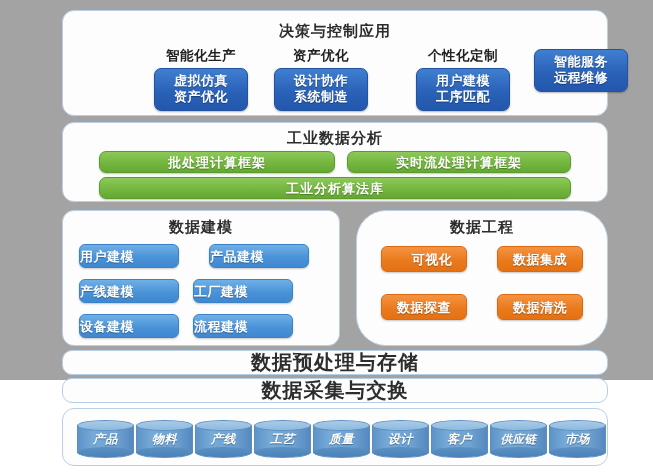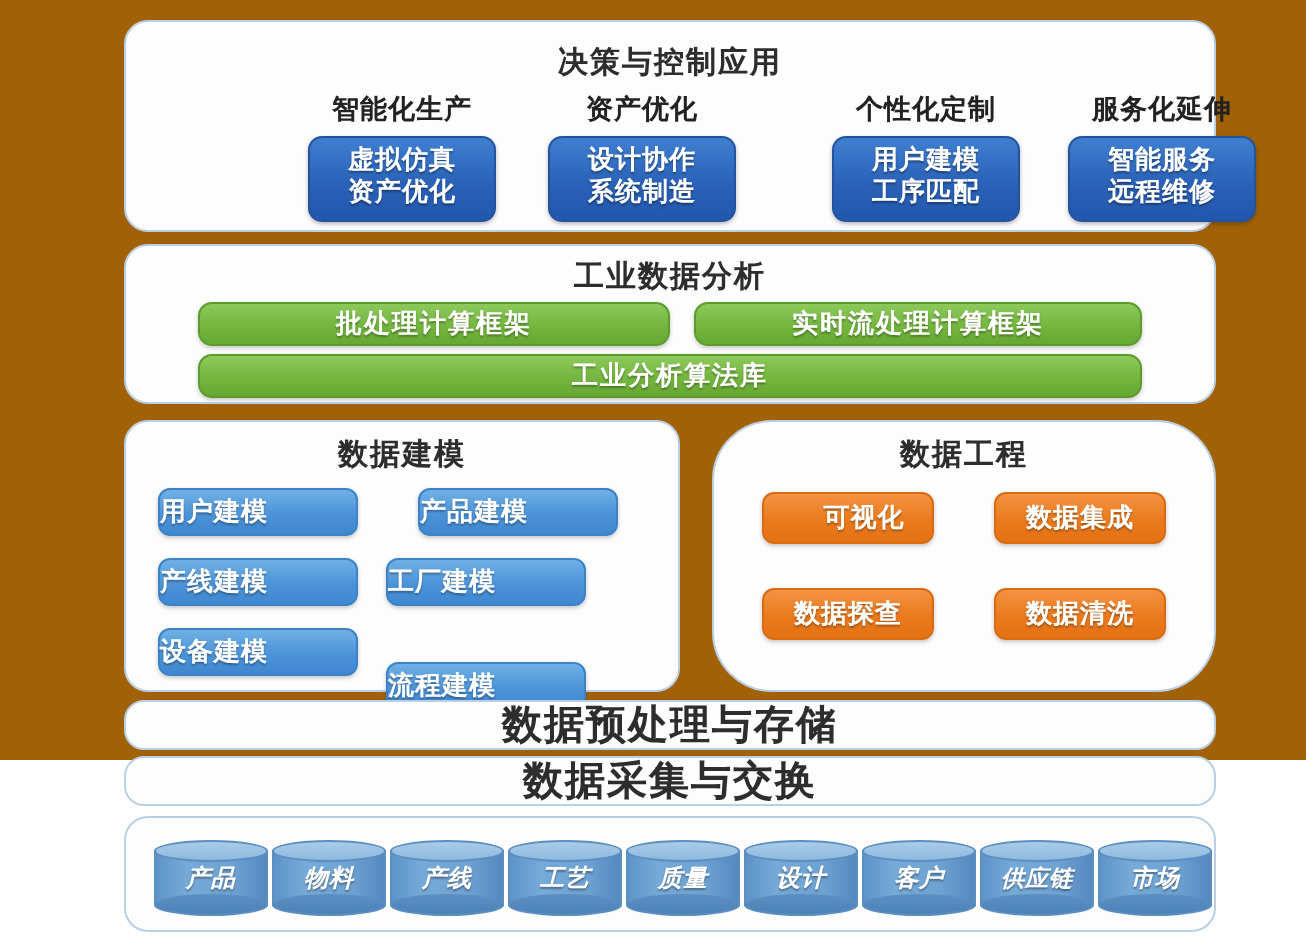--- a/index.html
+++ b/index.html
@@ -5,21 +5,21 @@
   html,body{margin:0;padding:0;}
   body{
     width:653px;height:474px;
     background:#ffffff;
     font-family:"DejaVu Sans","Liberation Sans",sans-serif;
     overflow:hidden;
     position:relative;
   }
   #stage{
     position:absolute;left:0;top:0;width:653px;height:380px;
-    background:#a16207;
+    background:#a3a3a3;
   }
 
   
   .panel{
     position:absolute;
     background:#fdfdfe;
     border:1px solid #b9cfe6;
     border-radius:12px;
     box-sizing:border-box;
   }
@@ -110,21 +110,21 @@
     text-align:left;
     line-height:23px;
     text-shadow:0 1px 1px rgba(0,0,0,.3);
     box-sizing:border-box;
   }
   #m-0{left:16px;top:33px;}
   #m-1{left:146px;top:33px;}
   #m-2{left:16px;top:68px;}
   #m-3{left:130px;top:68px;}
   #m-4{left:16px;top:103px;}
-  #m-5{left:130px;top:120px;}
+  #m-5{left:130px;top:103px;}
 
   
   #p-engineering{left:356px;top:210px;width:252px;height:136px;border-radius:30px;}
   #p-engineering .panel-title{position:absolute;left:0;right:0;top:9px;}
   .orange{
     position:absolute;
     width:86px;height:26px;
     border-radius:6px;
     background:linear-gradient(180deg,#f59342 0%,#ea7a1d 55%,#e47215 100%);
     border:1px solid #d96c12;
@@ -233,21 +233,20 @@
 
     <div class="app-col" id="app-2">
       <div class="cat">个性化定制</div>
       <div class="blue-deep">
         <span>用户建模</span><br>
         <span>工序匹配</span>
       </div>
     </div>
 
     <div class="app-col" id="app-3">
-      <div class="cat">服务化延伸</div>
       <div class="blue-deep">
         <span>智能服务</span><br>
         <span>远程维修</span>
       </div>
     </div>
   </div>
 
   <div class="panel" id="p-analysis">
     <div class="panel-title">工业数据分析</div>
     <div class="green-bar" id="g-batch">批处理计算框架</div>

